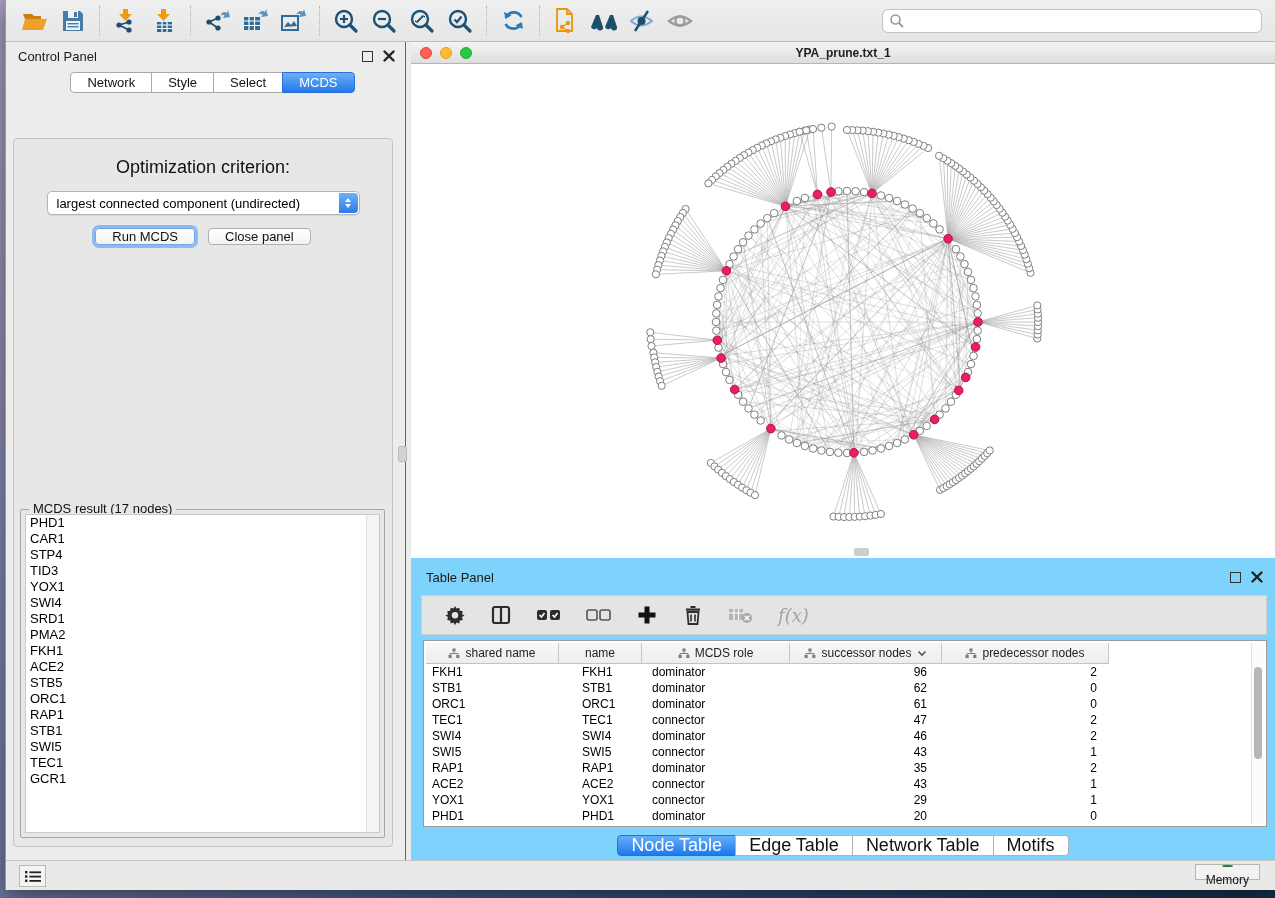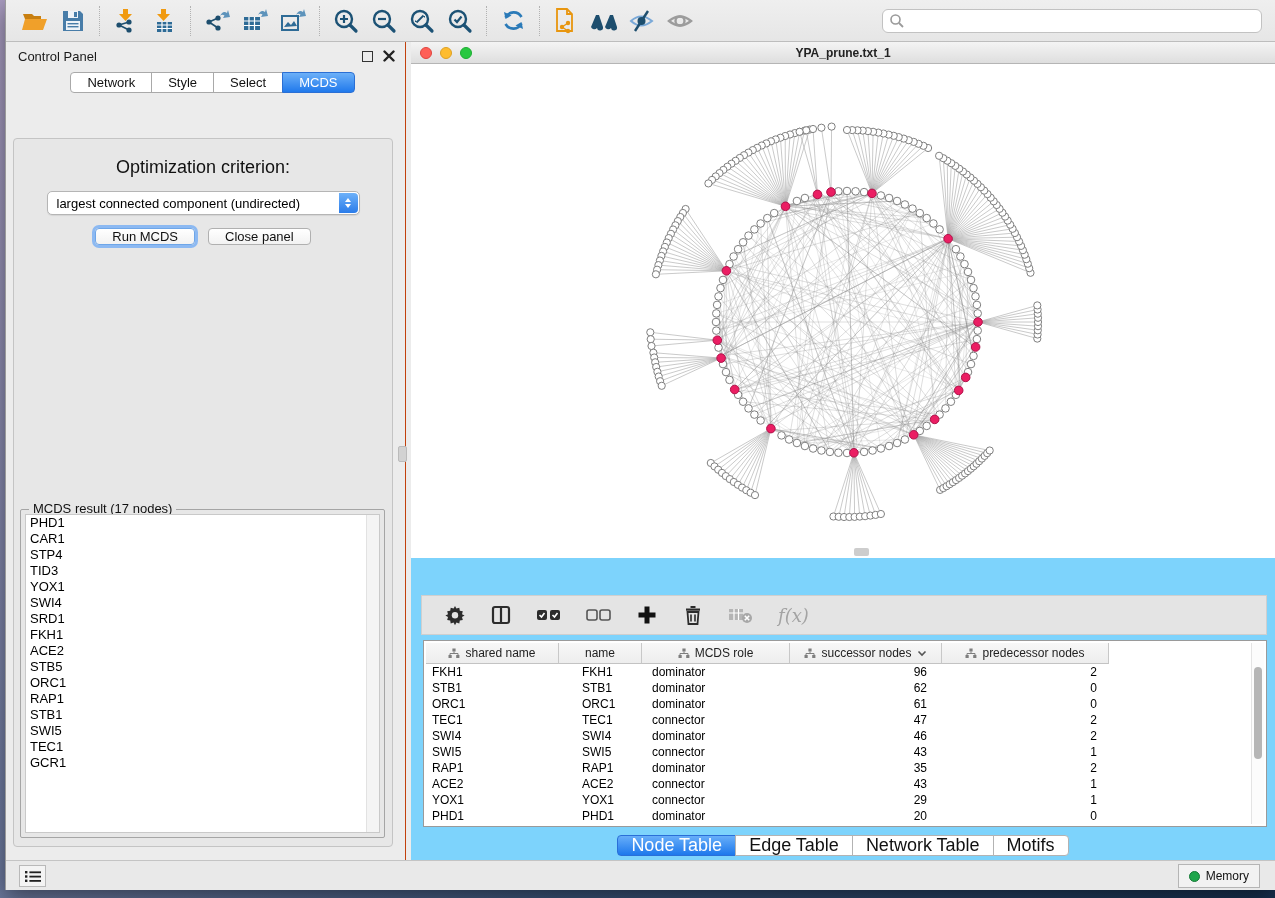--- a/index.html
+++ b/index.html
@@ -89,22 +89,22 @@
   .ttab { height:21px; line-height:19px; padding:0 13px; font-size:18px; background:#fff; border:1px solid #b3b3b3;
     margin-left:-1px; color:#111; cursor:default; }
   .ttab:first-child { border-radius:4px 0 0 4px; margin-left:0; }
   .ttab:last-child { border-radius:0 4px 4px 0; }
   .ttab.active { background:linear-gradient(#67aef9,#1d78ec); border-color:#2a6fd8; color:#fff; }
 
   
   .status-bar { position:absolute; left:0; right:0; bottom:0; height:30px; background:#e9e9e9; border-top:1px solid #c4c4c4; }
   .list-btn { position:absolute; left:13px; top:4px; width:27px; height:22px; background:#f4f4f4;
     border:1px solid #b9b9b9; display:flex; align-items:center; justify-content:center; }
-  .memory-btn { position:absolute; right:15px; top:3px; height:24px; padding:0 10px; background:#f2f2f2;
-    border:1px solid #b5b5b5; display:flex; align-items:center; gap:6px; font-size:12px; color:#111; }
+  .memory-btn { position:absolute; right:15px; top:3px; height:16px; padding:0 10px; background:#f2f2f2;
+    border:1px solid #b5b5b5; display:flex; align-items:center; gap:6px; font-size:12px; color:#111;flex-direction:column; }
   .mem-dot { width:11px; height:11px; border-radius:50%; background:#1ea64b; border:1px solid #157a36; }
 </style>
 </head>
 <body>
 
 <div class="app-window">
 
   <div class="toolbar">
     <div class="tb-btn">
       <svg width="28" height="26" viewBox="0 0 28 26">
@@ -274,20 +274,21 @@
         <span class="result-legend">MCDS result (17 nodes)</span>
         <div class="result-list" id="mcds-list">
           <div class="result-scroll"></div>
         <div class="result-item">PHD1</div>
             <div class="result-item">CAR1</div>
             <div class="result-item">STP4</div>
             <div class="result-item">TID3</div>
             <div class="result-item">YOX1</div>
             <div class="result-item">SWI4</div>
             <div class="result-item">SRD1</div>
+            <div class="result-item">PMA2</div>
             <div class="result-item">FKH1</div>
             <div class="result-item">ACE2</div>
             <div class="result-item">STB5</div>
             <div class="result-item">ORC1</div>
             <div class="result-item">RAP1</div>
             <div class="result-item">STB1</div>
             <div class="result-item">SWI5</div>
             <div class="result-item">TEC1</div>
             <div class="result-item">GCR1</div>
           </div>
@@ -994,20 +995,29 @@
             <circle cx="523.7" cy="355.4" r="4.3" fill="#EB1E63" stroke="#b0124a" stroke-width="1"></circle>
             <circle cx="547.7" cy="326.4" r="4.3" fill="#EB1E63" stroke="#b0124a" stroke-width="1"></circle>
             <circle cx="554.7" cy="313.4" r="4.3" fill="#EB1E63" stroke="#b0124a" stroke-width="1"></circle>
             <circle cx="564.6" cy="283.0" r="4.3" fill="#EB1E63" stroke="#b0124a" stroke-width="1"></circle>
           </g>
         </svg>
     </div>
     <div class="h-splitter-handle"></div>
 
     <div class="table-panel">
+      <div class="tp-head">
+        <span class="panel-title">Table Panel</span>
+        <span class="panel-head-icons">
+          <span class="float-glyph"></span>
+          <svg width="12" height="12" viewBox="0 0 12 12">
+              <path d="M1.5 1.5 L10.5 10.5 M10.5 1.5 L1.5 10.5" stroke="#222" stroke-width="2.4" stroke-linecap="round"></path>
+            </svg>
+        </span>
+      </div>
       <div class="tp-toolbar">
         <span class="tp-tool">
           <svg width="22" height="22" viewBox="0 0 22 22">
               <path d="M11 2 l1.4 2.6 2.9 -.8 .5 3 3 .5 -.8 2.9 2.6 1.4 -2.6 1.4 .8 2.9 -3 .5 -.5 3 -2.9 -.8 -1.4 2.6 -1.4 -2.6 -2.9 .8 -.5 -3 -3 -.5 .8 -2.9 -2.6 -1.4 2.6 -1.4 -.8 -2.9 3 -.5 .5 -3 2.9 .8 z" fill="#2c2c2c"></path>
               <circle cx="11" cy="11.3" r="3.2" fill="#e4e4e4"></circle>
             </svg>
         </span>
         <span class="tp-tool">
           <svg width="22" height="22" viewBox="0 0 22 22">
               <rect x="3" y="3" width="16" height="16" rx="2" fill="none" stroke="#2c2c2c" stroke-width="2.2"></rect>

